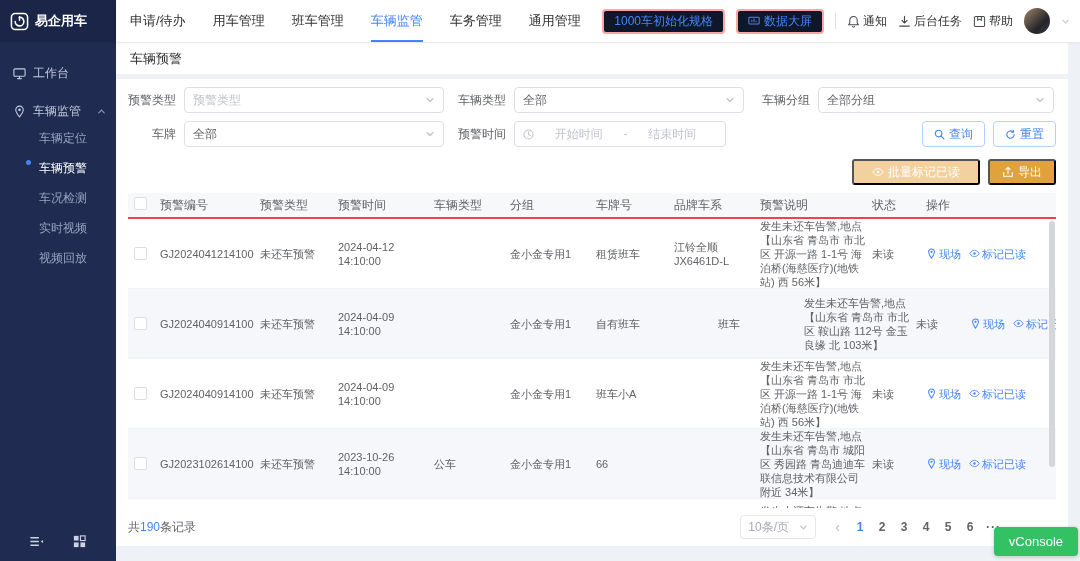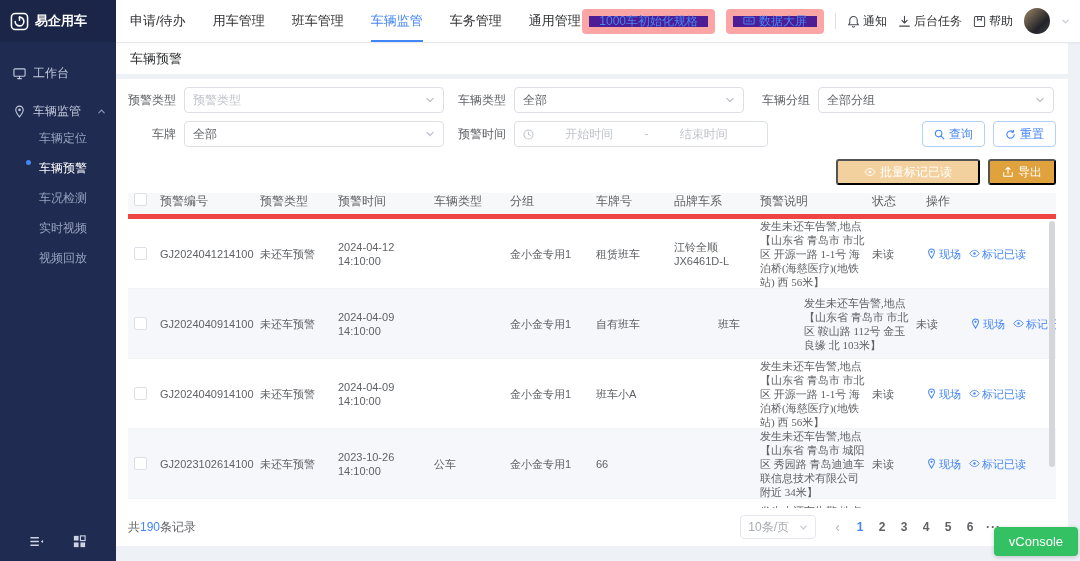--- a/index.html
+++ b/index.html
@@ -23,21 +23,21 @@
   .side-footer svg { width:15px; height:15px; cursor:pointer; }
 
   
   .main { flex:1; display:flex; flex-direction:column; background:#eef1f5; min-width:0; }
   .topbar { height:42px; flex:0 0 42px; background:#fff; display:flex; align-items:center; padding-left:14px; box-shadow:0 1px 3px rgba(0,0,0,.06); position:relative; z-index:2; }
   .tabs { display:flex; gap:27px; height:42px; }
   .tab { position:relative; font-size:13px; color:#303133; line-height:42px; cursor:pointer; white-space:nowrap; }
   .tab.active { color:#4486f7; }
   .tab.active::after { content:''; position:absolute; left:0; right:0; bottom:0; height:2px; background:#4486f7; }
   .top-right { margin-left:auto; display:flex; align-items:center; gap:11px; padding-right:10px; }
-  .btn-ghost { height:25px; padding:0 10px; border:7px solid #fca5a5; border-radius:4px; background:#4c1d95; color:#4486f7; font-size:12px; display:inline-flex; align-items:center; gap:4px; cursor:pointer; white-space:nowrap; }
+  .btn-ghost { height:25px; padding:0 10px; border:2px solid #fca5a5; border-radius:4px; background:#0f172a; color:#4486f7; font-size:12px; display:inline-flex; align-items:center; gap:4px; cursor:pointer; white-space:nowrap; }
   .btn-ghost svg { width:12px; height:12px; }
   .v-div { width:1px; height:16px; background:#dcdfe6; }
   .icon-text { display:flex; align-items:center; gap:3px; font-size:12px; color:#303133; cursor:pointer; white-space:nowrap;text-align:center; }
   .icon-text svg { width:13px; height:13px; color:#45484d; }
   .avatar { width:26px; height:26px; border-radius:50%; background:linear-gradient(135deg,#7a6a55 20%,#23242a 65%,#3a3d44); cursor:pointer; }
   .caret { width:9px; height:9px; color:#c9cdd4; cursor:pointer; }
 
   .title-bar { height:32px; flex:0 0 32px; background:#fff; border-top:1px solid #f0f2f5; display:flex; align-items:center; padding-left:14px; font-size:13px; color:#303133; margin:0 12px 5px 0; }
 
   .card { background:#fff; margin-right:12px; height:467px; flex:0 0 auto; display:flex; flex-direction:column; padding:8px 12px 0 12px; min-width:0; }
@@ -54,33 +54,33 @@
   .daterange { height:26px; border:1px solid #dcdfe6; border-radius:4px; background:#fff; display:flex; align-items:center; padding:0 8px; font-size:12px; color:#c0c4cc; cursor:text; }
   .daterange svg { width:11px; height:11px; color:#c0c4cc; }
   .daterange .seg { flex:1; text-align:center; }
   .fill { flex:1; }
   .btn-q { height:26px; padding:0 11px; border:1px solid #b3d0fa; border-radius:4px; background:#fff; color:#4486f7; font-size:12px; display:inline-flex; align-items:center; gap:4px; cursor:pointer; white-space:nowrap; }
   .btn-q svg { width:11px; height:11px; }
   .gap8 { width:8px; }
 
   
   .toolbar { display:flex; justify-content:flex-end; gap:8px; margin:12px 0 8px; flex:0 0 26px; }
-  .btn-pale { height:26px; padding:0 26px; border-radius:3px; background:#f3d19e; color:#fff; font-size:12px; display:inline-flex; align-items:center; gap:4px; cursor:not-allowed; white-space:nowrap; }
+  .btn-pale { height:26px; padding:0 18px; border-radius:3px; background:#f3d19e; color:#fff; font-size:12px; display:inline-flex; align-items:center; gap:4px; cursor:not-allowed; white-space:nowrap; }
   .btn-orange { height:26px; padding:0 12px; border-radius:3px; background:#e0a23c; color:#fff; font-size:12px; display:inline-flex; align-items:center; gap:4px; cursor:pointer; white-space:nowrap; }
   .btn-pale svg,.btn-orange svg { width:12px; height:12px; }
 
   
-  .thead { display:flex; background:#f7f8fa; height:26px; flex:0 0 26px; border-bottom:5px solid #ef4444; }
+  .thead { display:flex; background:#f7f8fa; height:26px; flex:0 0 26px; align-items:center; border-bottom:2px solid #ef4444; }
   .th { font-size:12px; color:#606266; padding-left:6px; white-space:nowrap; overflow:hidden; flex:0 0 auto; }
   .tbody { position:relative; flex:1; overflow:hidden; }
   .tr { display:flex; height:70px; border-bottom:1px solid #f2f3f5; background:#fff; }
   .tr.stripe { background:#f5f7fb; }
   .td { font-size:11px; color:#606266; padding-left:6px; display:flex; align-items:center; overflow:hidden; flex:0 0 auto; line-height:14px; }
   .td.col-desc { font-size:11px; line-height:14px; align-items:center; }
-  .td.col-desc .desc-inner { display:block;font-family:Liberation Serif, serif; }
+  .td.col-desc .desc-inner { display:block; }
   .tr.partial .td { align-items:flex-start; padding-top:5px; }
   .cb { width:13px; height:13px; border:1px solid #dcdfe6; border-radius:2px; background:#fff; display:inline-block; cursor:pointer; }
   .alink { color:#4486f7; display:inline-flex; align-items:center; gap:2px; cursor:pointer; white-space:nowrap; font-size:11px; }
   .alink svg { width:11px; height:11px; }
   .act-gap { width:8px; display:inline-block; }
   .scroll-thumb { position:absolute; right:1px; top:2px; width:6px; height:246px; border-radius:3px; background:#d4d6d9; cursor:grab; }
 
   
   .tfoot { height:38px; flex:0 0 38px; display:flex; align-items:center; font-size:12px; color:#606266; }
   .total-num { color:#4486f7; }
@@ -243,21 +243,21 @@
       <div class="f-row second">
         <span class="f-label w48">车牌</span>
         <div class="select" style="width:260px">
           <span>全部</span>
           <svg viewBox="0 0 10 10">
               <path d="M2 3.5 5 6.5 8 3.5" fill="none" stroke="currentColor" stroke-width="1.3" stroke-linecap="round"></path>
             </svg>
         </div>
         <span class="sp"></span>
         <span class="f-label w52">预警时间</span>
-        <div class="daterange" style="width:254px">
+        <div class="daterange" style="width:212px">
           <svg viewBox="0 0 12 12">
               <circle cx="6" cy="6" r="5" fill="none" stroke="currentColor" stroke-width="1.1"></circle>
               <path d="M6 3.2V6l2 1.2" fill="none" stroke="currentColor" stroke-width="1.1" stroke-linecap="round"></path>
             </svg>
           <span class="seg">开始时间</span>
           <span>-</span>
           <span class="seg">结束时间</span>
         </div>
         <span class="fill"></span>
         <button class="btn-q">

